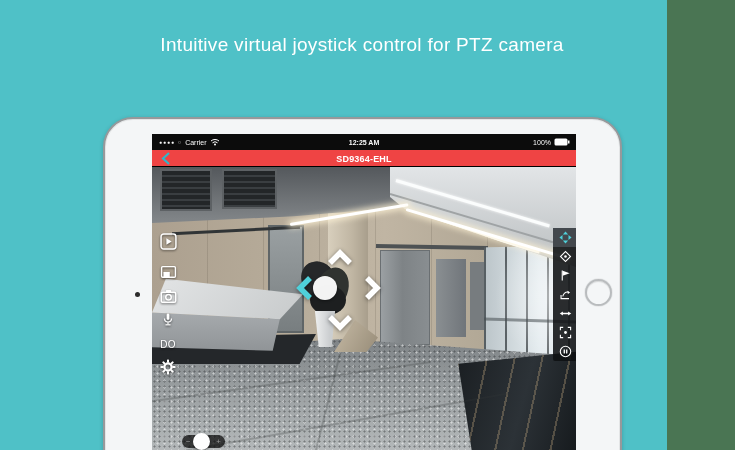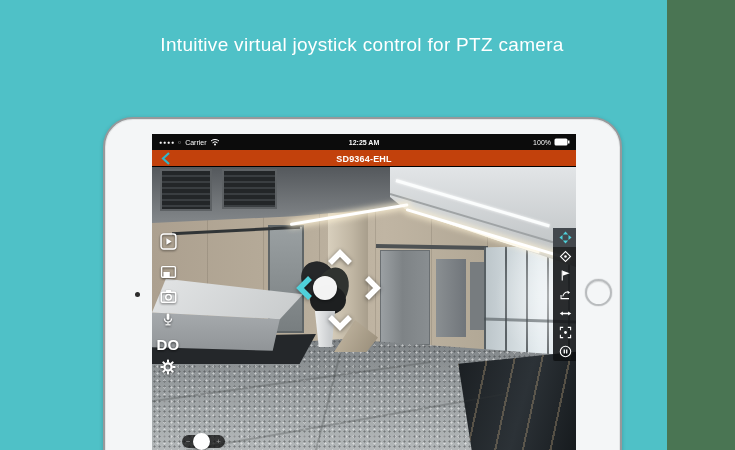--- a/index.html
+++ b/index.html
@@ -25,21 +25,21 @@
   .screen{left:47px;top:15px;width:424px;height:345px;background:#000;overflow:hidden;}
   
   .status-bar{left:0;top:0;width:424px;height:16px;background:#0c0c0c;color:#fbfbfb;
     font-size:7px;}
   .sb-left{position:absolute;left:7px;top:0;height:16px;display:flex;align-items:center;gap:3px;}
   .sb-dots{font-size:5px;letter-spacing:1px;}
   .sb-center{position:absolute;left:50%;top:0;height:16px;transform:translateX(-50%);
     display:flex;align-items:center;font-weight:700;}
   .sb-right{position:absolute;right:6px;top:0;height:16px;display:flex;align-items:center;gap:3px;}
   
-  .nav-bar{left:0;top:16px;width:424px;height:17px;background:#c2410c;border-bottom:1px solid #000;box-sizing:border-box;}
+  .nav-bar{left:0;top:16px;width:424px;height:17px;background:#ef4444;border-bottom:1px solid #000;box-sizing:border-box;}
   .back-btn{position:absolute;left:8px;top:2px;width:14px;height:13px;background:none;border:0;padding:0;cursor:pointer;}
   .nav-title{position:absolute;left:0;top:0;width:100%;height:17px;display:flex;align-items:center;justify-content:center;
     color:#fff;font-size:9px;font-weight:700;letter-spacing:.2px;}
   
   .video{left:0;top:33px;width:424px;height:312px;overflow:hidden;
     background:linear-gradient(90deg,#aca08f 0%,#b6ab99 30%,#c0b5a3 55%,#b2a896 78%,#a99f8f 100%);}
   .video .sc{position:absolute;}
   .wall-seams{inset:0;background:repeating-linear-gradient(90deg,transparent 0 55px,rgba(70,62,50,.16) 55px 56px);}
   .column{left:176px;top:46px;width:40px;height:140px;
     background:linear-gradient(90deg,#d8cfbd,#c0b6a3 60%,#a89e8c);}
@@ -106,21 +106,21 @@
     background:linear-gradient(90deg,#f2f3f3,#cbced0 70%);
     clip-path:polygon(8% 0,92% 0,78% 100%,24% 100%);}
   .wedge{left:182px;top:153px;width:44px;height:32px;
     background:linear-gradient(120deg,#c7bba6,#978c78);
     clip-path:polygon(0 100%,48% 0,100% 55%,74% 100%);}
   
   .ltb{position:absolute;left:6px;width:20px;height:20px;display:flex;align-items:center;justify-content:center;
     background:none;border:0;padding:0;color:#fff;cursor:pointer;
     filter:drop-shadow(0 1px 1px rgba(0,0,0,.55));}
   .ltb-1{top:64px;} .ltb-2{top:95px;} .ltb-3{top:119px;} .ltb-4{top:143px;} .ltb-5{top:167px;} .ltb-6{top:190px;}
-  .do-label{font-size:15px;font-weight:700;letter-spacing:.3px;color:#fff;}
+  .do-label{font-size:10px;font-weight:400;letter-spacing:.3px;color:#fff;}
   .right-toolbar{left:401px;top:61px;width:24px;height:133px;background:rgba(14,16,18,.88);
     display:flex;flex-direction:column;border-radius:2px;}
   .rtb{flex:1;display:flex;align-items:center;justify-content:center;background:none;border:0;padding:0;
     color:#fff;cursor:pointer;}
   .rtb.active{background:#43484d;color:var(--joystick_active,#4fd0da);}
   .chev{position:absolute;filter:drop-shadow(0 1px 2px rgba(0,0,0,.45));background:none;border:0;padding:0;cursor:pointer;}
   .chev-up{left:175px;top:81px;} .chev-down{left:175px;top:145px;}
   .chev-left{left:143px;top:108px;color:var(--joystick_active,#4fd0da);} .chev-right{left:210px;top:108px;}
   .chev-up,.chev-down,.chev-right{color:#fff;}
   .knob{left:161px;top:109px;width:24px;height:24px;border-radius:50%;

